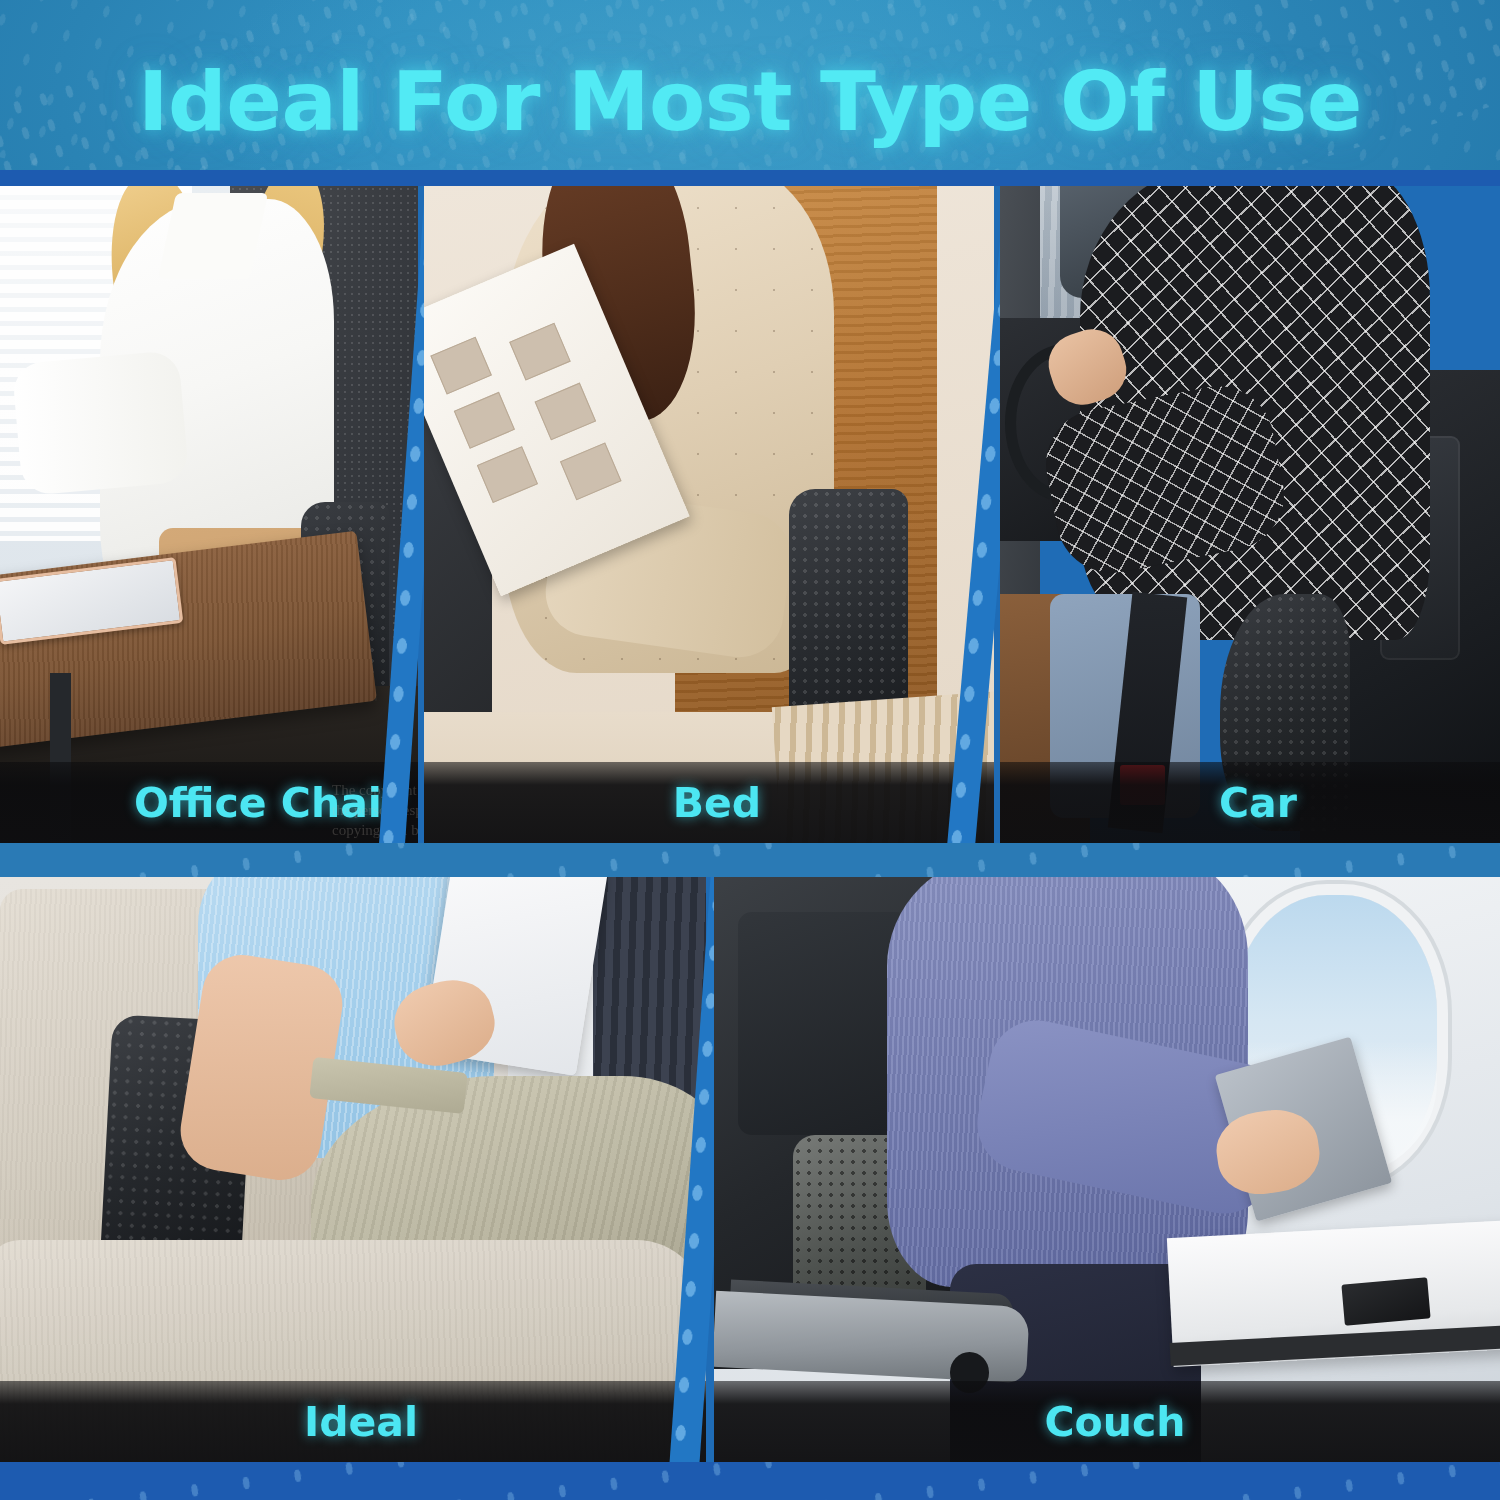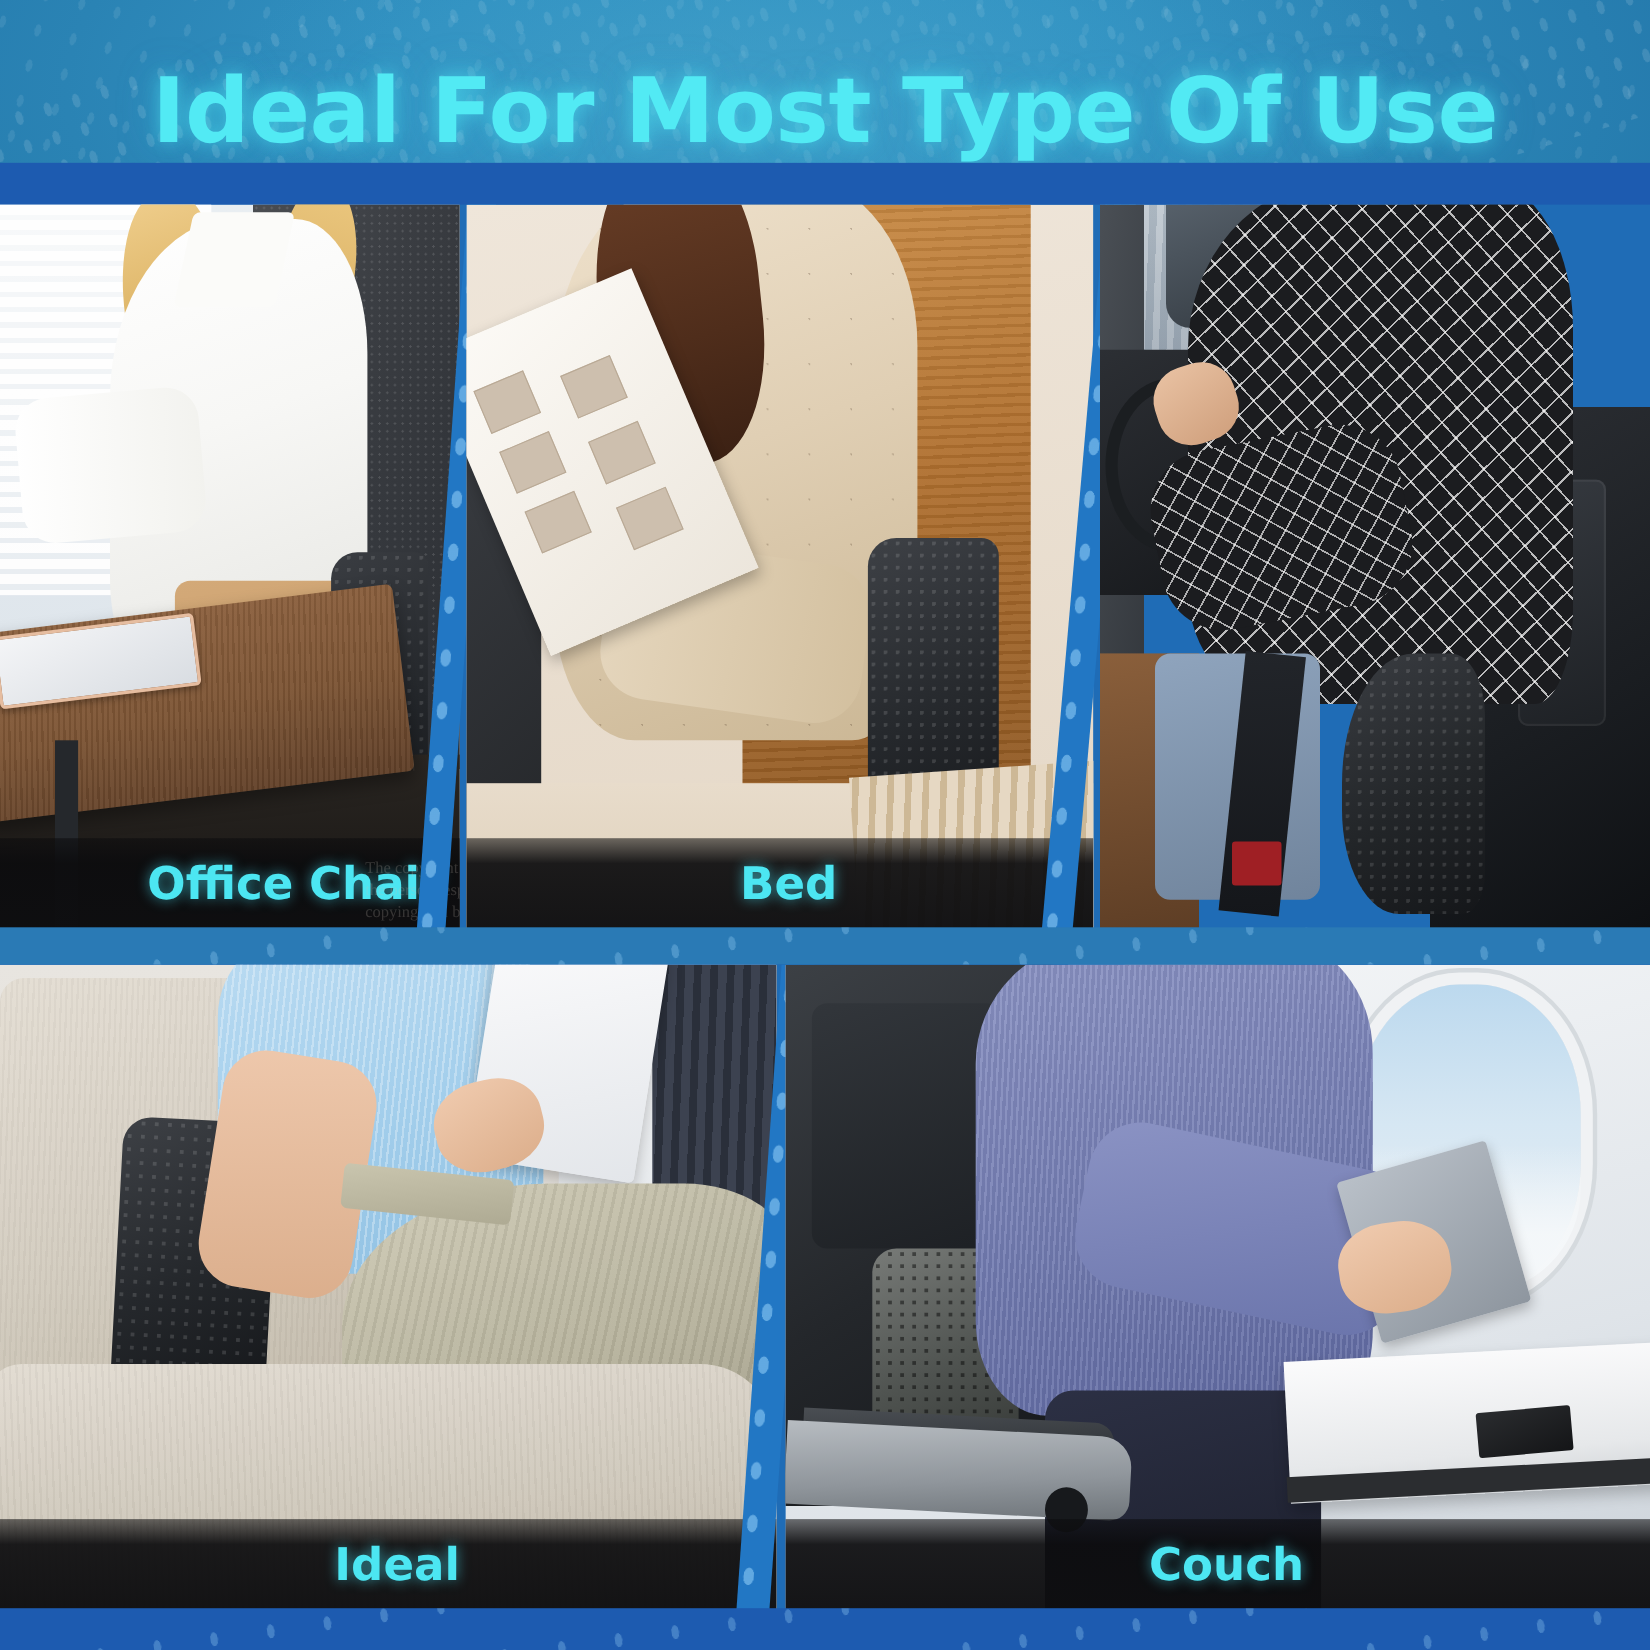--- a/index.html
+++ b/index.html
@@ -3,21 +3,21 @@
 <meta charset="utf-8">
 <style>
   * { margin:0; padding:0; box-sizing:border-box; }
   html,body { width:1500px; height:1500px; overflow:hidden; background:#1d5bb0; }
   body { font-family:"Liberation Sans", sans-serif; }
 
   .page { position:relative; width:1500px; height:1500px; overflow:hidden; }
 
   
   .header {
-    position:absolute; left:0; top:0; width:1500px; height:148px;
+    position:absolute; left:0; top:0; width:1500px; height:170px;
     background:
       radial-gradient(ellipse 900px 400px at 46% 55%, #3d9ac6 0%, #3292c2 35%, #2a83b4 70%, #2479ac 100%);
     overflow:hidden;
   }
   .header-dots {
     position:absolute; left:-120px; top:-120px; width:1760px; height:440px;
     background-image:
       radial-gradient(ellipse 6px 11px at 6px 10px, rgba(255,255,255,0.13) 0 55%, rgba(255,255,255,0) 60%);
     background-size:27px 27px;
     transform:rotate(-17deg);
@@ -447,20 +447,23 @@
         <div class="ly cr-check"></div>
         <div class="ly cr-arm"></div>
         <div class="ly cr-armchk"></div>
         <div class="ly cr-hand"></div>
         <div class="ly cr-jeans"></div>
         <div class="ly cr-belt"></div>
         <div class="ly cr-buckle"></div>
         <div class="ly cr-pillow"></div>
         <div class="ly cr-pillowtex"></div>
       </div>
+      <div class="capstrip">
+        <div class="caption c-center">Car</div>
+      </div>
     </div>
   </div>
 
   <div class="band band-mid">
     <div class="bd"></div>
   </div>
 
   <div class="row row-bot">
 
     <div class="panel" style="left:0; width:706px;">

